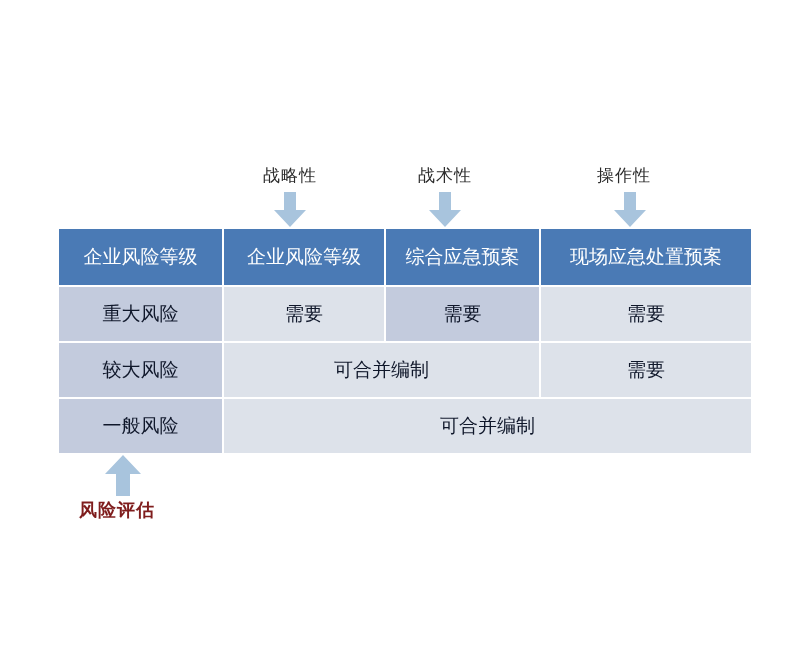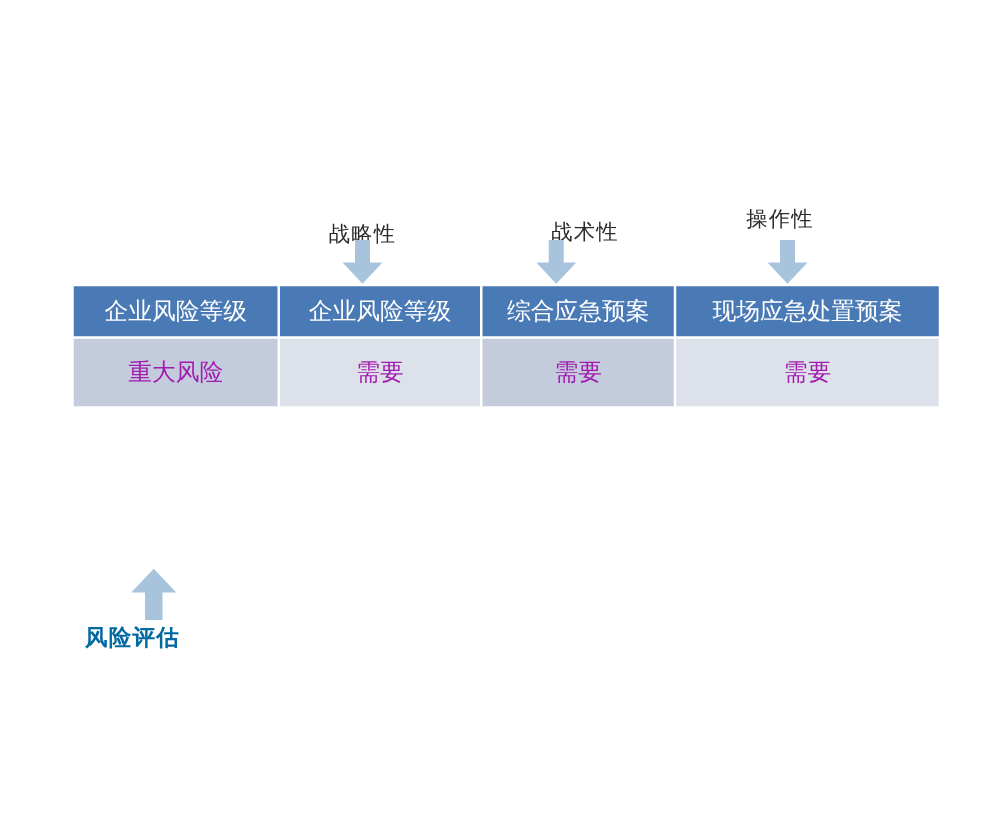--- a/index.html
+++ b/index.html
@@ -60,25 +60,25 @@
     width: 686px;
     border-collapse: separate;
     border-spacing: 2px;
     table-layout: fixed;
   }
   #matrix-table td {
     padding: 0;
     text-align: center;
     vertical-align: middle;
     font-size: 19px;
-    color: #a21caf;
+    color: #0f172a;
     font-family: "DejaVu Sans", "Liberation Sans", sans-serif;
   }
   #matrix-table tr.header-row td {
-    height: 40px;
+    height: 56px;
     background: #4a7ab5;
     color: #ffffff;
     font-size: 19px;
   }
   #matrix-table tr.body-row td {
     height: 54px;
   }
   td.rowhead {
     background: #c3cbdd;
   }
@@ -92,22 +92,22 @@
   .col-1 { width: 163px; }
   .col-2 { width: 160px; }
   .col-3 { width: 153px; }
   .col-4 { width: 210px; }
 </style>
 </head>
 <body>
 
 <div id="canvas">
 
-  <div class="top-label" style="left:290px; top:176px;">战略性</div>
-  <div class="top-label" style="left:468px; top:164px;margin-top:10px;">战术性</div>
+  <div class="top-label" style="left:290px; top:164px;">战略性</div>
+  <div class="top-label" style="left:445px; top:164px;">战术性</div>
   <div class="top-label" style="left:624px; top:164px;">操作性</div>
 
   <div class="arrow-down" style="left:290px; top:192px;">
     <svg width="34" height="36" viewBox="0 0 34 36">
       <polygon points="11,0 23,0 23,18 33,18 17,35 1,18 11,18" fill="#a8c4dd"></polygon>
     </svg>
   </div>
   <div class="arrow-down" style="left:445px; top:192px;">
     <svg width="34" height="36" viewBox="0 0 34 36">
       <polygon points="11,0 23,0 23,18 33,18 17,35 1,18 11,18" fill="#a8c4dd"></polygon>
@@ -134,25 +134,34 @@
         <td>现场应急处置预案</td>
       </tr>
 
       <tr class="body-row">
         <td class="rowhead">重大风险</td>
         <td class="cell-light">需要</td>
         <td class="cell-highlight">需要</td>
         <td class="cell-light">需要</td>
       </tr>
 
+      <tr class="body-row">
+        <td class="rowhead">较大风险</td>
+        <td class="cell-light" colspan="2">可合并编制</td>
+        <td class="cell-light">需要</td>
+      </tr>
 
+      <tr class="body-row">
+        <td class="rowhead">一般风险</td>
+        <td class="cell-light" colspan="3">可合并编制</td>
+      </tr>
     </tbody>
   </table>
 
   <div class="arrow-up" style="left:123px; top:455px;">
     <svg width="38" height="42" viewBox="0 0 38 42">
       <polygon points="19,0 37,19 26,19 26,41 12,41 12,19 1,19" fill="#a8c4dd"></polygon>
     </svg>
   </div>
 
-  <div class="bottom-label" style="left:106px; top:498px; color:#0369a1;">风险评估</div>
+  <div class="bottom-label" style="left:117px; top:498px; color:#7f1d1d;">风险评估</div>
 
 </div>
 
 </body></html>

